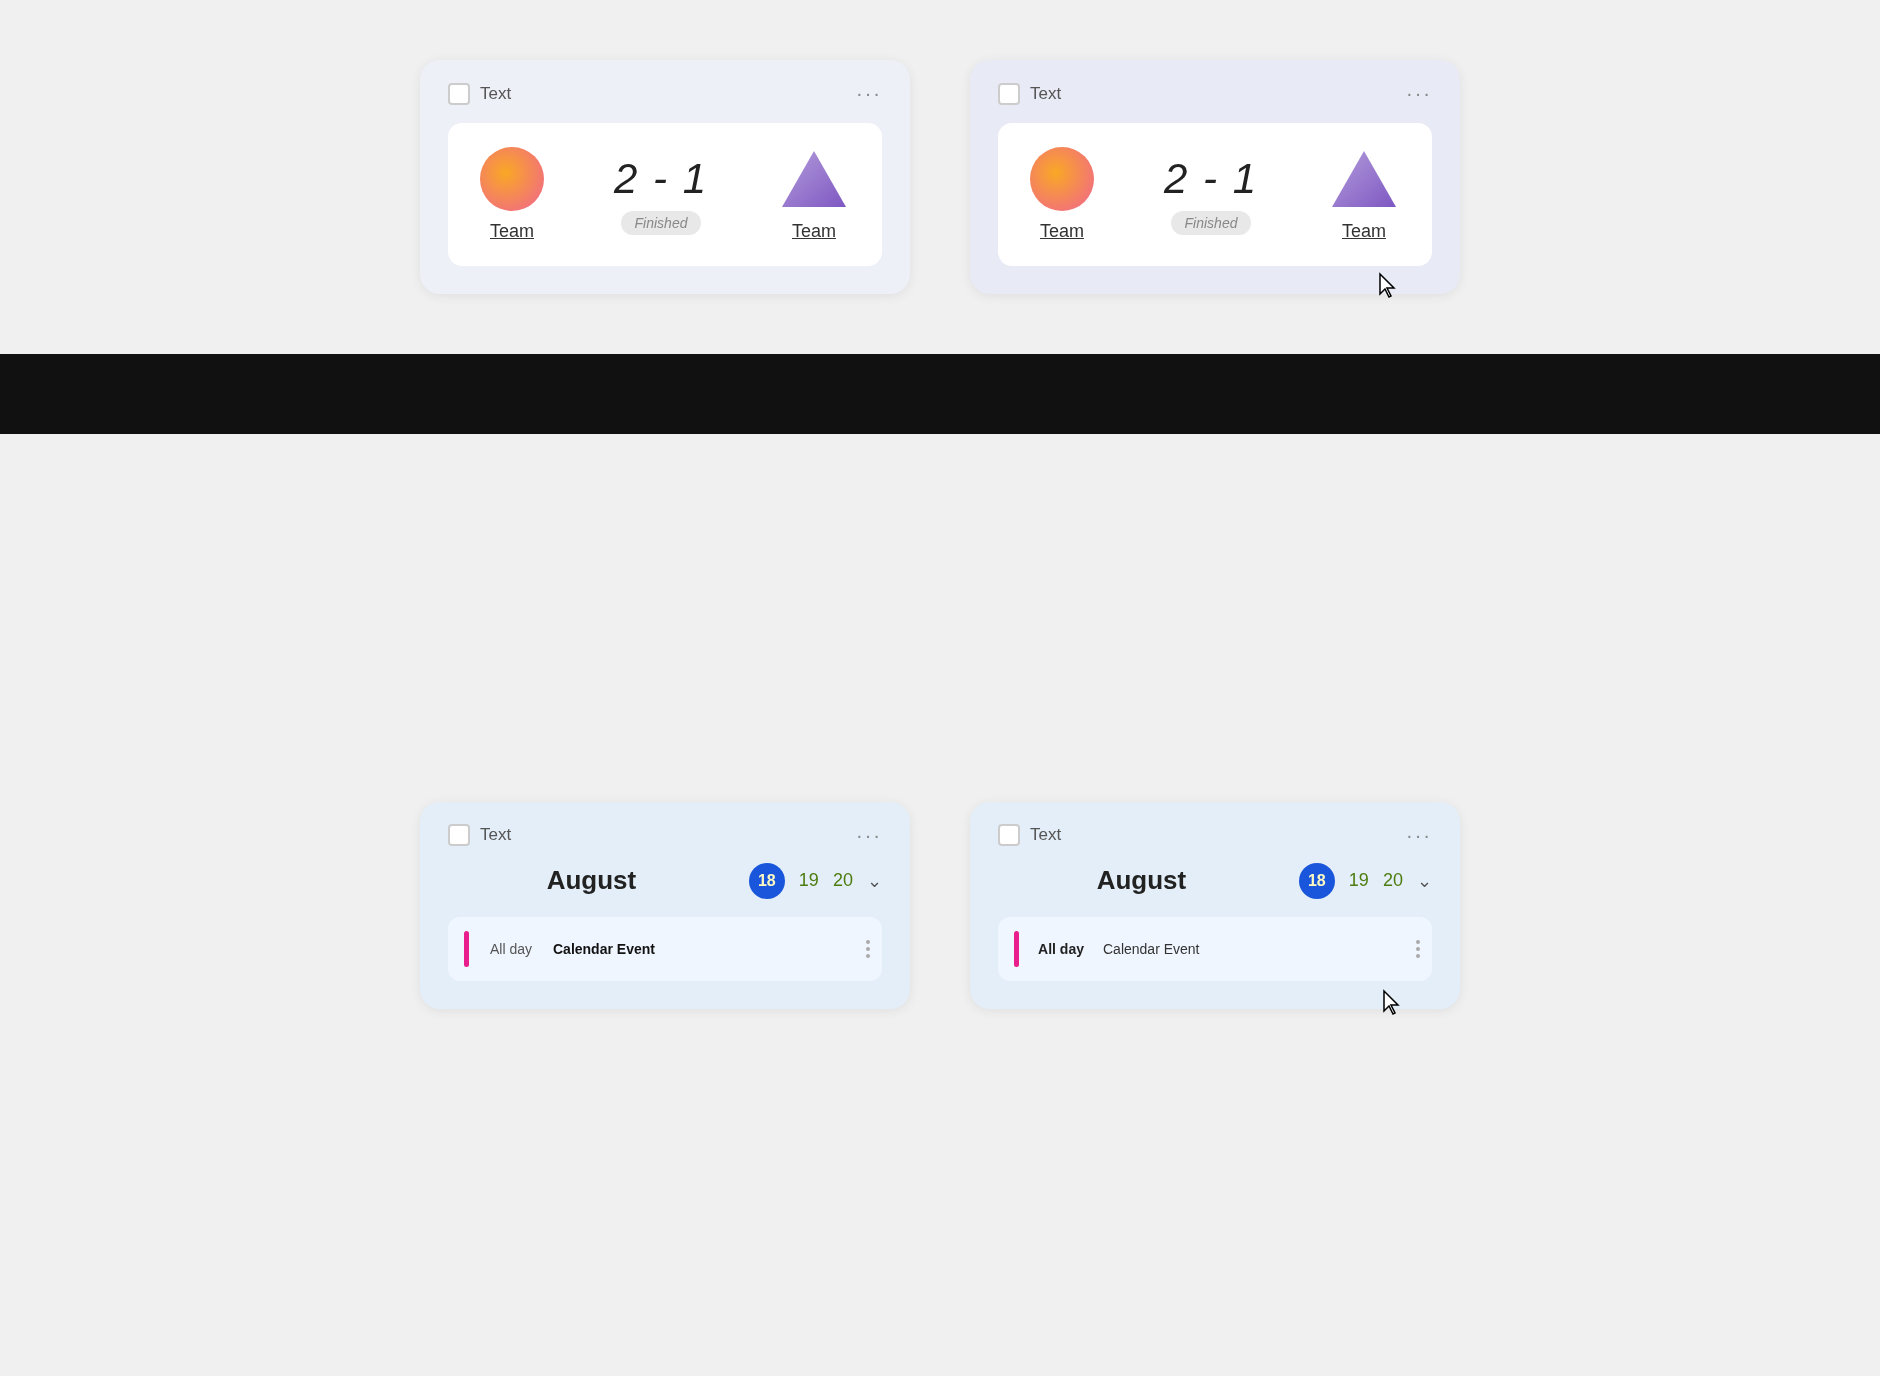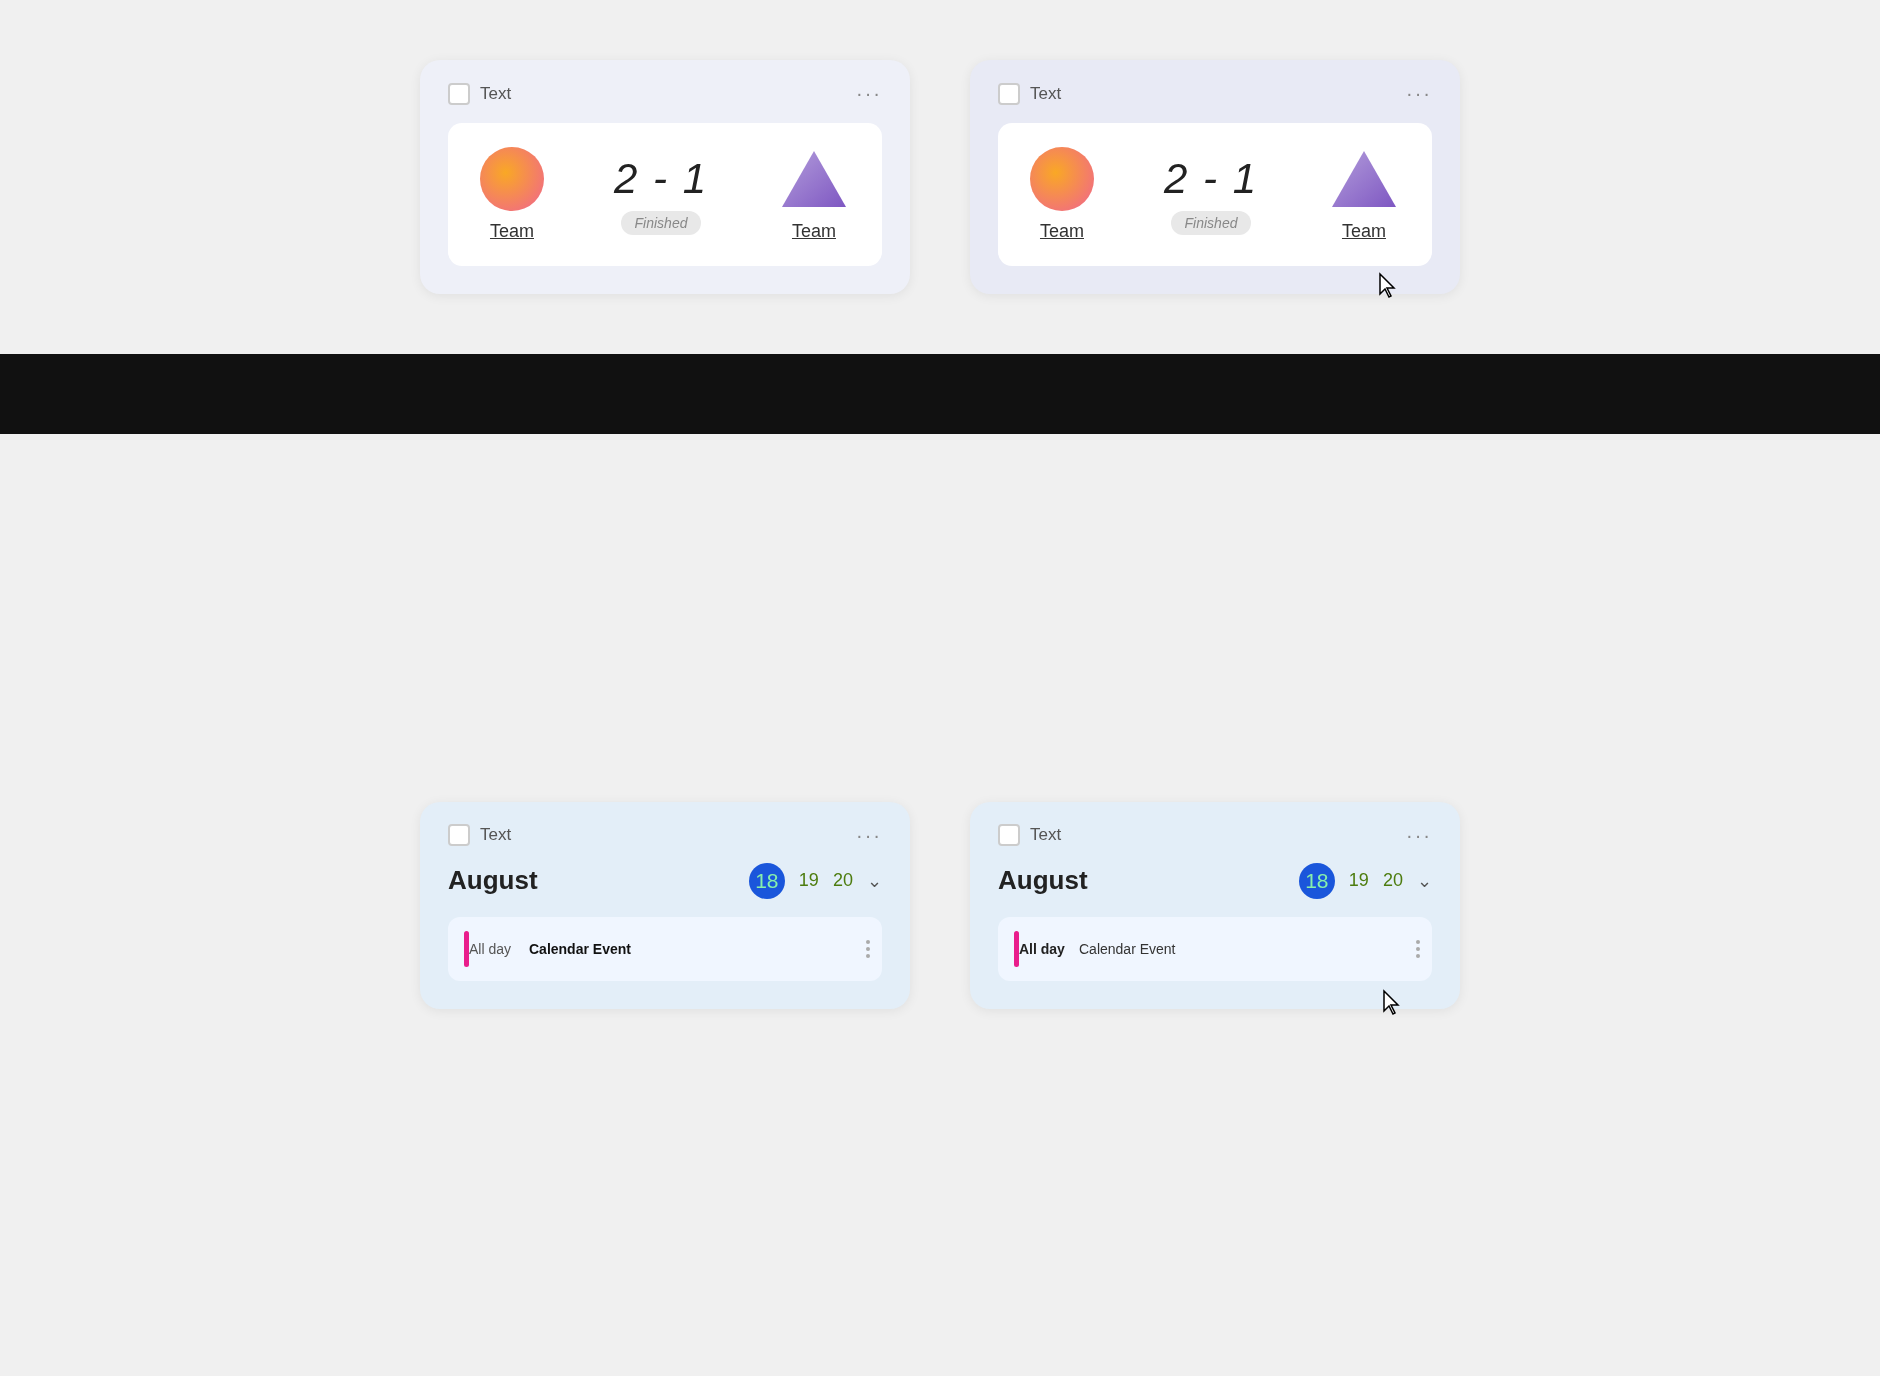--- a/index.html
+++ b/index.html
@@ -179,49 +179,50 @@
 
     .cal-month {
       font-size: 26px;
       font-weight: 600;
       color: #222;
       flex: 1;
     }
 
     .cal-day-active {
       background: #1a56db;
-      color: #86efac;
+      color: #fef9c3;
       border-radius: 50%;
       width: 36px;
       height: 36px;
       display: flex;
       align-items: center;
       justify-content: center;
-      font-size: 21px;
-      font-weight: 400;
+      font-size: 16px;
+      font-weight: 700;
     }
 
     .cal-day {
       font-size: 18px;
       color: #4d7c0f;
     }
 
     .cal-chevron {
       font-size: 18px;
       color: #555;
       cursor: pointer;
     }
 
     
     .event-content {
       background: #f0f6ff;
       border-radius: 12px;
       padding: 14px 16px;
       display: flex;
       align-items: center;
+      gap: 12px;
       position: relative;
     }
 
     .event-bar {
       width: 5px;
       height: 36px;
       background: #e91e8c;
       border-radius: 3px;
       flex-shrink: 0;
     }
@@ -272,20 +273,21 @@
       z-index: 100;
     }
 
     .cursor svg {
       width: 24px;
       height: 28px;
     }
 
     .card-wrapper {
       position: relative;
+      text-align: center;
     }
   </style>
 </head>
 <body>
 
 <div class="top-section">
 
   <div class="card-wrapper">
     <div class="score-card">
       <div class="card-header">

